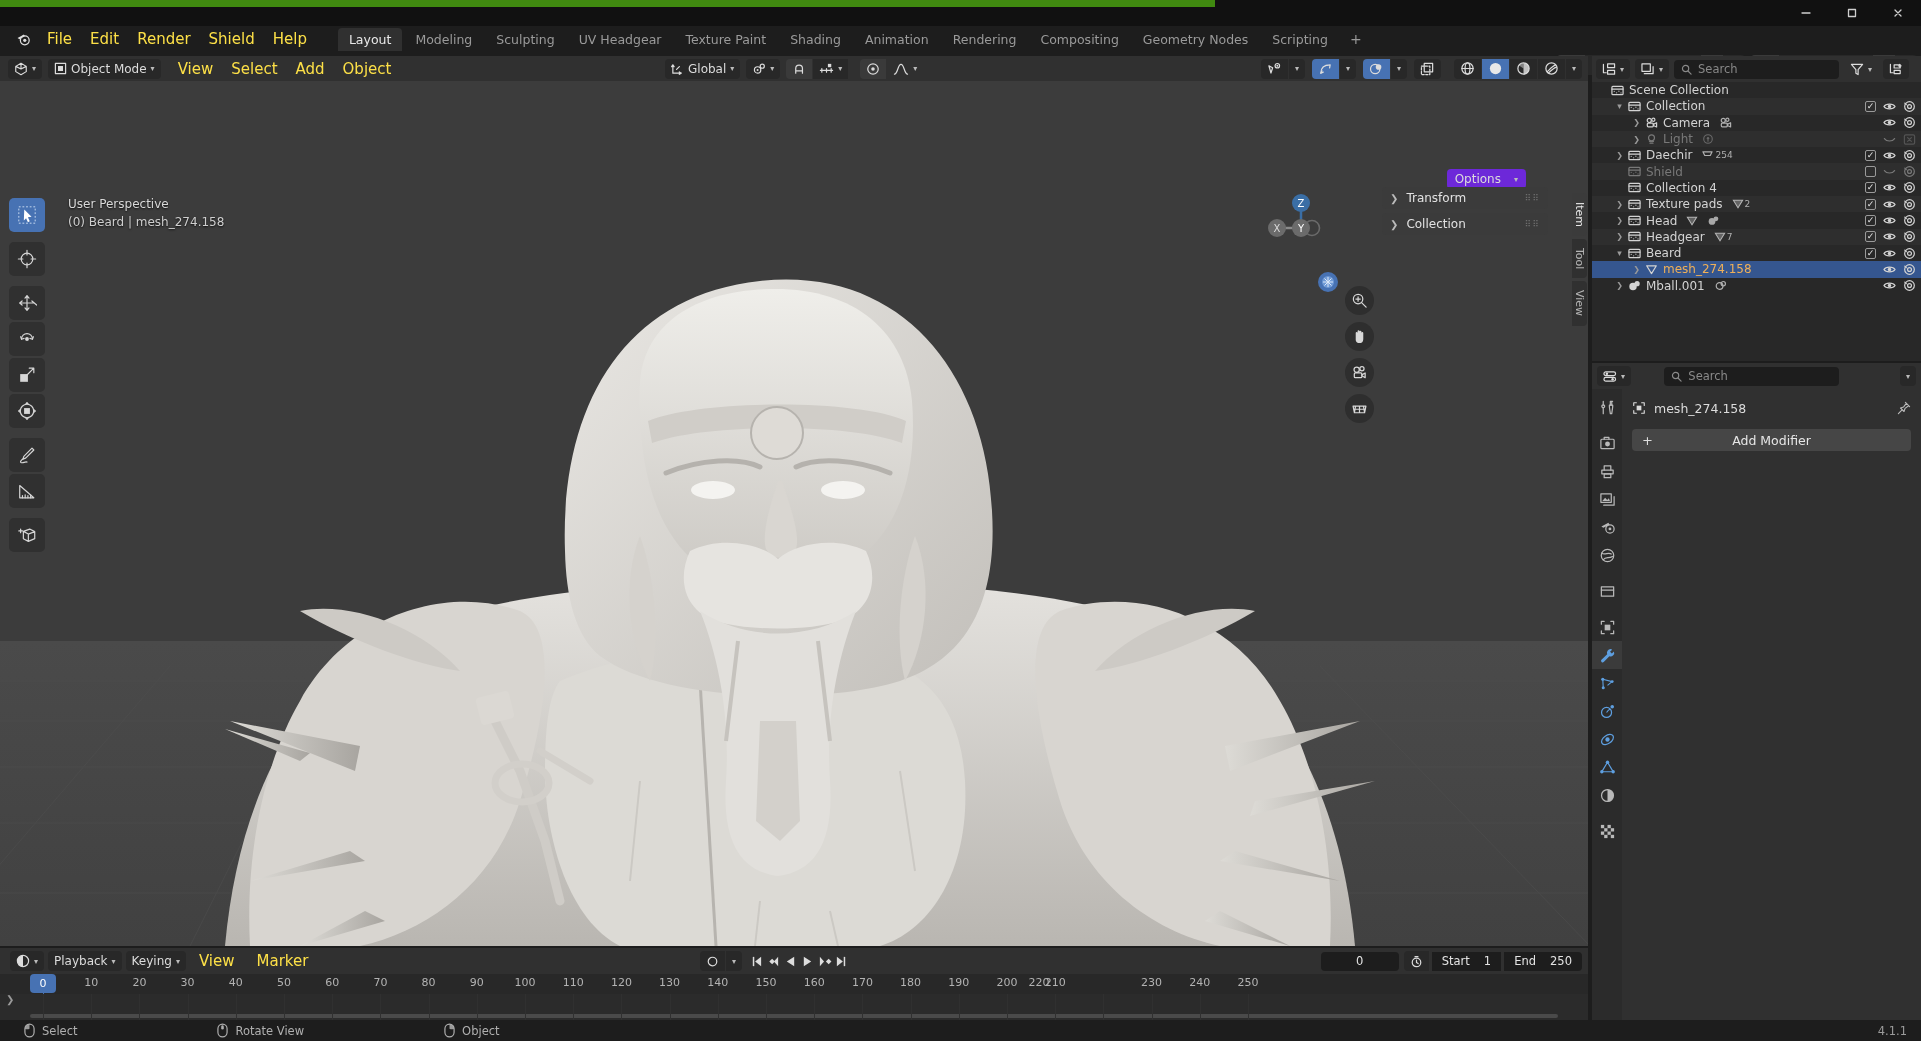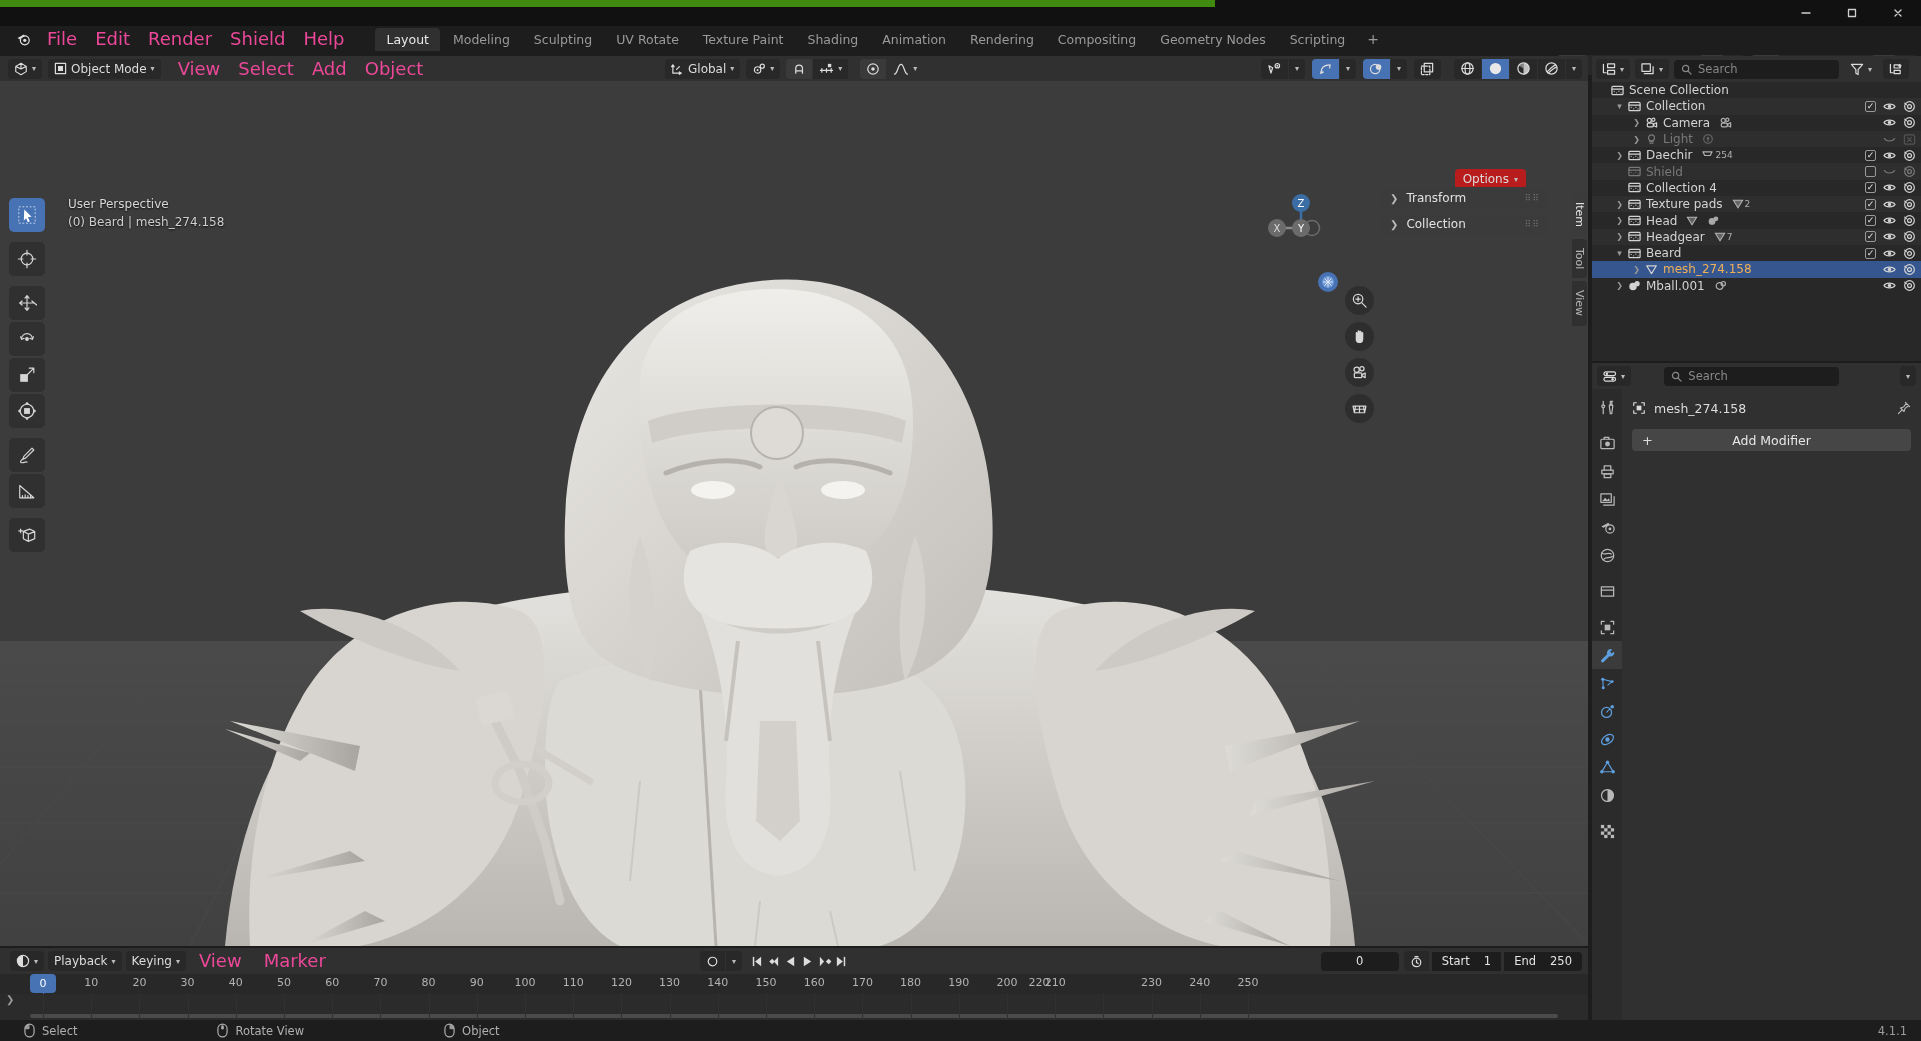--- a/index.html
+++ b/index.html
@@ -13,21 +13,21 @@
   }
   #app{ position:relative; width:1921px; height:1041px; }
 
   
   .topbar{
     position:absolute; left:0; top:26px; width:1921px; height:26px;
     background:#1d1d1d; display:flex; align-items:center; gap:0px;
   }
   .blender-logo{ width:30px; margin-left:8px; display:flex; align-items:center; justify-content:center;}
   .menu-item{
-    padding:3px 9px; color:#ec4899; font-size:18px; line-height:16px;
+    padding:3px 9px; color:#fde047; font-size:15px; line-height:16px;
     border-radius:3px; white-space:nowrap;
   }
   .wstabs{ display:flex; align-items:center; margin-left:22px; gap:2px;}
   .wstab{
     padding:4px 11px; font-size:12.5px; color:#9a9a9a; border-radius:4px 4px 0 0;
     white-space:nowrap; line-height:15px;
   }
   .wstab.active{ background:#303030; color:#e8e8e8; }
   .wsplus{ color:#9a9a9a; padding:3px 9px; font-size:14px;}
 
@@ -96,21 +96,21 @@
   .tbtn{
     width:36px; height:34px; background:#303030; border-radius:5px;
     display:flex; align-items:center; justify-content:center; color:#d6d6d6;
   }
   .tbtn.active{ background:#4772b3; color:#fff; }
   .tbsep{ height:6px; }
 
   
   .optbtn{
     position:absolute; right:62px; top:88px; height:20px; padding:0 8px;
-    background:#b91c1c; border-radius:4px; display:flex; align-items:center; gap:5px;
+    background:#6d28d9; border-radius:4px; display:flex; align-items:center; gap:13px;
     font-size:12px; color:#dcdcdc;
   }
 
   
   .npanel{
     position:absolute; right:40px; top:106px; width:166px;
   }
   .npanel-row{
     height:22px; margin-bottom:4px; background:#3b3b3b; border-radius:4px;
     display:flex; align-items:center; padding:0 8px; gap:8px; font-size:12px; color:#e2e2e2;
@@ -268,21 +268,21 @@
     <div class="menu-item">File</div>
     <div class="menu-item">Edit</div>
     <div class="menu-item">Render</div>
     <div class="menu-item">Shield</div>
     <div class="menu-item">Help</div>
 
     <div class="wstabs">
       <div class="wstab active">Layout</div>
       <div class="wstab">Modeling</div>
       <div class="wstab">Sculpting</div>
-      <div class="wstab">UV Rotate</div>
+      <div class="wstab">UV Headgear</div>
       <div class="wstab">Texture Paint</div>
       <div class="wstab">Shading</div>
       <div class="wstab">Animation</div>
       <div class="wstab">Rendering</div>
       <div class="wstab">Compositing</div>
       <div class="wstab">Geometry Nodes</div>
       <div class="wstab">Scripting</div>
       <div class="wsplus">+</div>
     </div>
 

